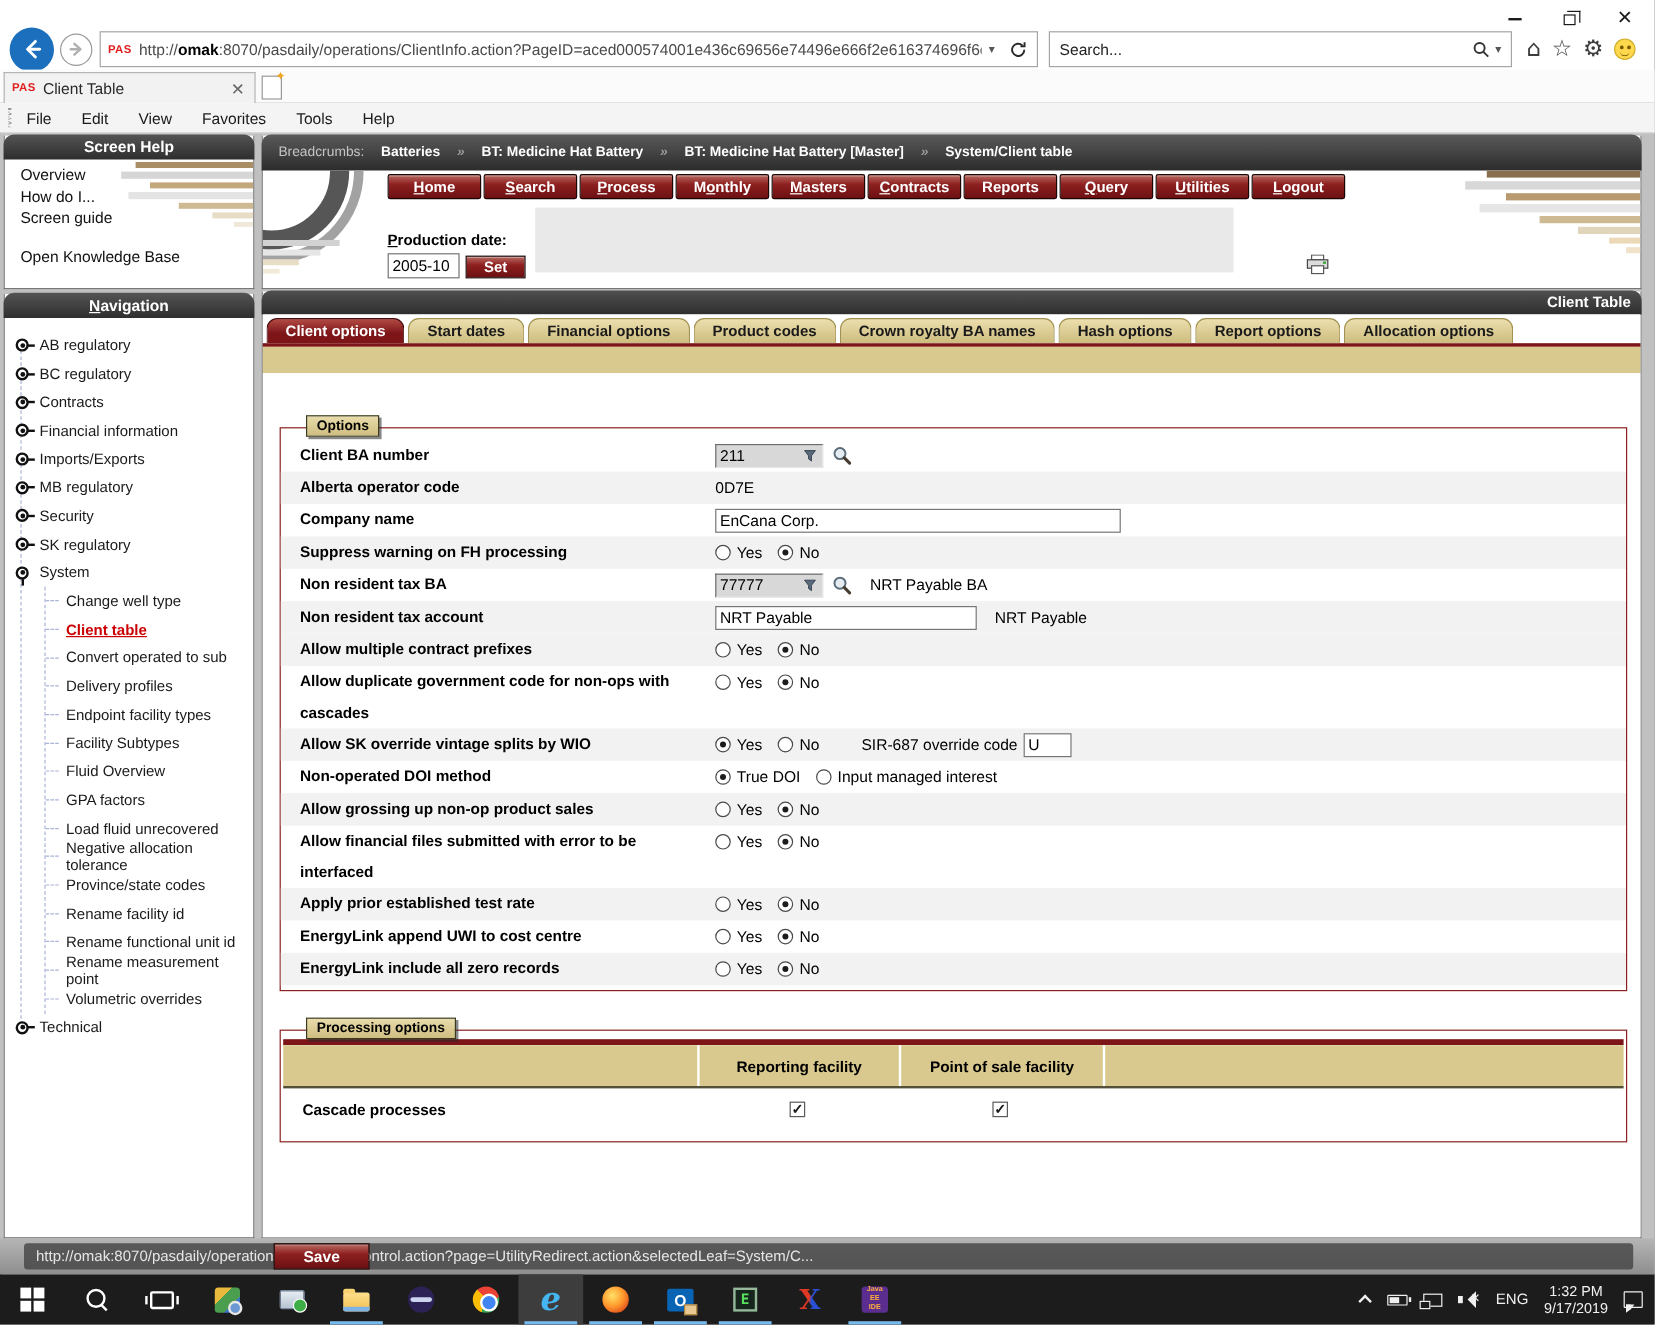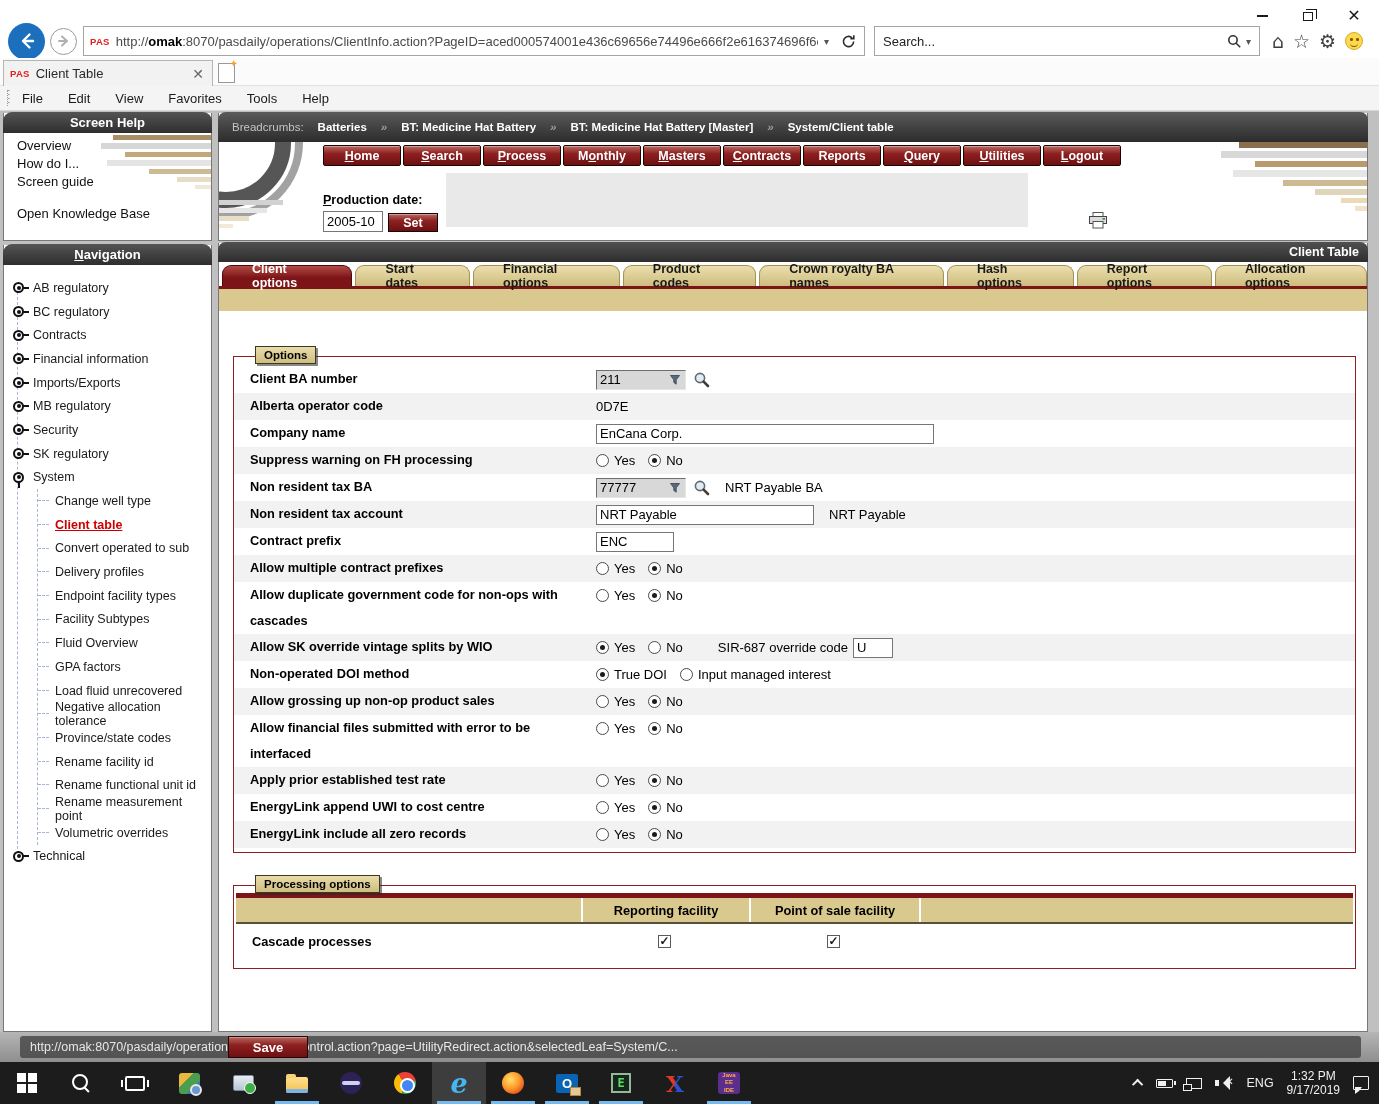--- a/index.html
+++ b/index.html
@@ -87,21 +87,21 @@
   #proddate-label { position:absolute; left:104px; top:51px; font-weight:bold; font-size:12.5px; z-index:3; }
   #proddate-input { position:absolute; left:104px; top:69px; width:60px; height:21px; border:1px solid #767676; font-size:13px; padding-left:3px; font-family:"Liberation Sans",sans-serif; z-index:3; }
   #setbtn { position:absolute; left:169px; top:71px; width:50px; height:19px; background:linear-gradient(#b86a62 0%, #8e2020 40%, #6d1012 100%); border:1px solid #1a0505; color:#fff; font-weight:bold; font-size:12.5px; display:flex; align-items:center; justify-content:center; z-index:3; box-shadow:inset 0 1px 0 rgba(255,255,255,0.35); }
   #graybox { position:absolute; left:227px; top:31px; width:582px; height:54px; background:#e9e9e9; z-index:2; }
   #printer { position:absolute; left:869px; top:70px; z-index:3; }
 
   
   #table-panel { left:218px; top:132px; width:1150px; height:789px; }
   #ct-titlebar { height:20px; background:linear-gradient(#505050,#2e2e2e); border-radius:8px 8px 0 0; margin:-1px -1px 0 -1px; color:#fff; font-weight:bold; font-size:12.5px; display:flex; align-items:center; justify-content:flex-end; padding-right:9px; }
   #tabsrow { height:24px; background:#fff; display:flex; align-items:flex-end; padding-left:3px; gap:3px; }
-  .ct-tab { height:21px; padding:0 29px; display:flex; align-items:center; font-weight:bold; font-size:12.5px; color:#1a1a1a; background:linear-gradient(#ecdfae,#cdbc7e); border:1px solid #a3924f; border-bottom:none; border-radius:9px 9px 0 0; }
+  .ct-tab { height:21px; padding:0 15px; display:flex; align-items:center; font-weight:bold; font-size:12.5px; color:#1a1a1a; background:linear-gradient(#ecdfae,#cdbc7e); border:1px solid #a3924f; border-bottom:none; border-radius:9px 9px 0 0; }
   .ct-tab.active { background:linear-gradient(#b24b44 0%, #7c1418 60%); color:#fff; border-color:#4a0a0d; }
   #maroonline { height:3px; background:#7c1418; }
   #tanstrip { height:22px; background:#d9c98e; }
   #ct-content { position:relative; background:#fff; height:720px; overflow:hidden; }
 
   .fieldset { position:relative; margin:0 11px 0 14px; border:1px solid #8c2020; }
   .legend { position:absolute; top:-11px; left:21px; background:linear-gradient(#e9dcab,#cfbe81); border:1px solid #3a3a1a; box-shadow:2px 2px 0 rgba(40,40,40,0.55); font-weight:bold; font-size:11.5px; padding:2px 8px; z-index:2; }
   #options-fs { margin-top:45px; padding:9px 0 4px 0; }
   .frow { display:flex; align-items:flex-start; min-height:27px; padding-left:16px; }
   .frow.alt { background:#f2f2f2; }
@@ -116,21 +116,21 @@
   .txt-input { height:20px; border:1px solid #767676; font-size:13px; padding:0 3px; font-family:"Liberation Sans",sans-serif; background:#fff; }
   .fnote { margin-left:15px; font-size:13px; }
   .extra-label { margin-left:22px; font-size:13px; }
   .extra-input { width:40px; height:20px; border:1px solid #767676; font-size:13px; padding:0 3px; margin-left:5px; font-family:"Liberation Sans",sans-serif; }
   .static-val { font-size:13px; }
 
   #proc-fs { margin-top:32px; padding:7px 2px 10px 2px; }
   #proc-topline { height:5px; background:#7c1418; margin:0 0 0 0; }
   #proc-table { width:100%; }
   #proc-head { display:flex; background:#fff; border-bottom:2px solid #55503a; }
-  .ph-cell { background:#d9c98e; height:24px; display:flex; align-items:center; justify-content:center; font-weight:bold; font-size:12.8px; }
+  .ph-cell { background:#d9c98e; height:34px; display:flex; align-items:center; justify-content:center; font-weight:bold; font-size:12.8px; }
   .ph-cell:nth-child(1){ width:345px; margin-right:2px; }
   .ph-cell:nth-child(2){ width:166px; margin-right:2px; }
   .ph-cell:nth-child(3){ width:168px; margin-right:2px; }
   .ph-cell:nth-child(4){ flex:1; }
   #proc-row { display:flex; align-items:center; height:34px; }
   #proc-row .pr-label { width:345px; font-weight:bold; font-size:12.8px; padding-left:16px; }
   .pr-check { width:168px; display:flex; justify-content:center; }
   .checkbox { width:13px; height:13px; border:1px solid #5a5a5a; background:#fff; position:relative; }
   .checkbox.checked::after { content:'\2713'; position:absolute; left:1px; top:-2px; font-size:12px; font-weight:bold; color:#1a1a1a; }
 
@@ -528,26 +528,20 @@
                   <span class="fnote">NRT Payable BA</span>
                 </div>
               </div>
               <div class="frow alt">
                 <div class="flabel">Non resident tax account</div>
                 <div class="fctrl">
                   <input class="txt-input" value="NRT Payable" style="width: 218px;">
                   <span class="fnote">NRT Payable</span>
                 </div>
               </div>
-              <div class="frow">
-                <div class="flabel">Contract prefix</div>
-                <div class="fctrl">
-                  <input class="txt-input" value="ENC" style="width: 78px;">
-                </div>
-              </div>
               <div class="frow alt">
                 <div class="flabel">Allow multiple contract prefixes</div>
                 <div class="fctrl">
                   <span class="radio-opt">
                     <span class="radio"></span>
                     <span>Yes</span>
                   </span>
                   <span class="radio-opt">
                     <span class="radio sel"></span>
                     <span>No</span>

